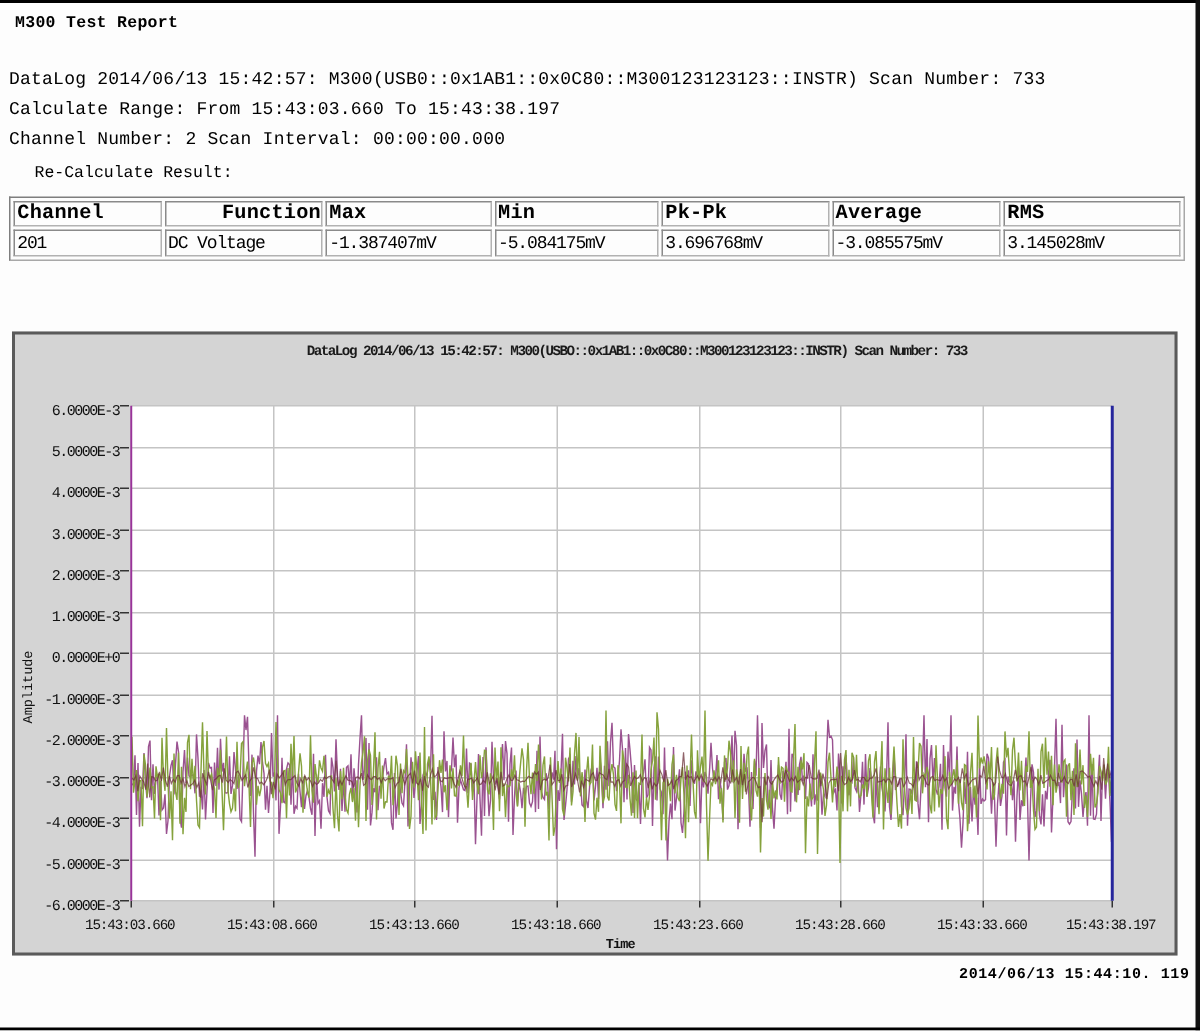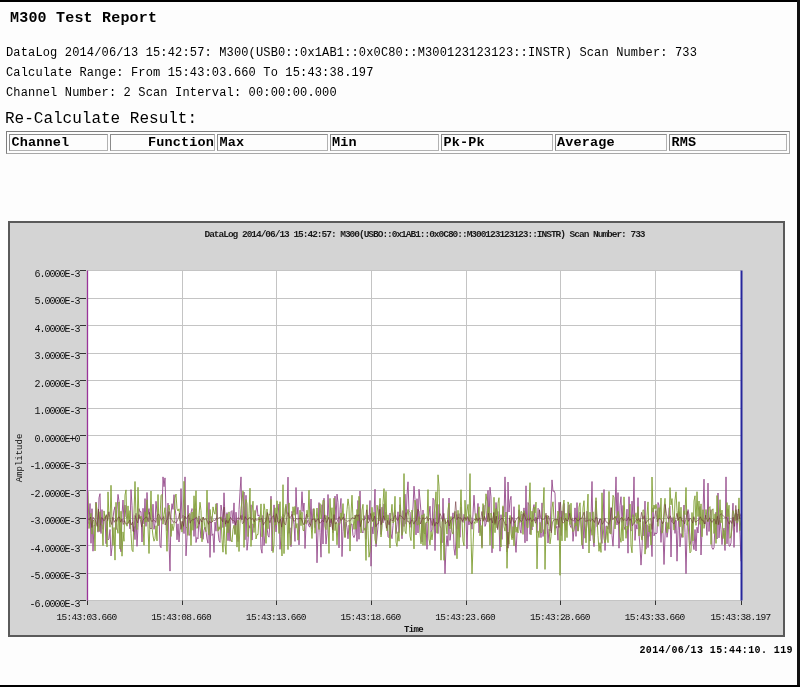--- a/index.html
+++ b/index.html
@@ -1,23 +1,23 @@
 <!DOCTYPE html>
 <html><head>
 <meta charset="utf-8">
 <style>
 * { margin:0; padding:0; box-sizing:content-box; }
 html,body { width:800px; height:687px; background:#fdfdfd; overflow:hidden; }
 body { position:relative; font-family:"Liberation Mono", monospace; color:#000; }
 .edge-top { position:absolute; left:0; top:0; width:800px; height:1.5px; background:#000; }
 .edge-right { position:absolute; right:0; top:0; width:3px; height:687px; background:#111; }
 .edge-bottom { position:absolute; left:0; bottom:0; width:800px; height:2.5px; background:#000; }
-h1 { position:absolute; left:10px; top:10px; font-size:15px; font-weight:bold; letter-spacing:0.2px; }
+h1 { position:absolute; left:10px; top:10px; font-size:11px; font-weight:bold; letter-spacing:0.2px; }
 .meta { position:absolute; left:6px; top:43px; font-size:12px; line-height:20px; letter-spacing:0.15px; white-space:pre; }
-.recalc { position:absolute; left:5px; top:109.5px; font-size:16px; }
+.recalc { position:absolute; left:23px; top:109.5px; font-size:11px; }
 table { position:absolute; left:6px; top:131px; border-collapse:separate; border-spacing:2px; border:1px solid; border-color:#7e7e7e #a8a8a8 #a8a8a8 #7e7e7e; }
 td, th { border:1px solid; border-color:#8a8a8a #b2b2b2 #b2b2b2 #8a8a8a; padding:0 0 0 1.5px; text-align:left; white-space:nowrap; }
 th { font-weight:bold; font-size:13.5px; letter-spacing:0.15px; height:14px; }
 td { font-size:12px; letter-spacing:-0.75px; height:16px; }
 .c1 { width:95px; } .c2 { width:102px;text-align:right; } .c3 { width:107px; } .c4 { width:106px; }
 .c5 { width:108px; } .c6 { width:109px; } .c7 { width:114px; }
 .chart { position:absolute; left:8px; top:221px; width:773px; height:412px; background:#d4d4d4; border:2px solid #5a5a5a; }
 .stamp { position:absolute; right:7px; top:644.5px; font-size:10px; font-weight:bold; letter-spacing:0.4px; }
 </style>
 </head>
@@ -33,20 +33,29 @@
 <table>
 <tbody>
       <tr>
         <th class="c1">Channel</th>
         <th class="c2">Function</th>
         <th class="c3">Max</th>
         <th class="c4">Min</th>
         <th class="c5">Pk-Pk</th>
         <th class="c6">Average</th>
         <th class="c7">RMS</th>
+      </tr>
+<tr>
+        <td>201</td>
+        <td>DC Voltage</td>
+        <td>-1.387407mV</td>
+        <td>-5.084175mV</td>
+        <td>3.696768mV</td>
+        <td>-3.085575mV</td>
+        <td>3.145028mV</td>
       </tr>
 </tbody>
   </table>
 <div class="chart"><svg width="773" height="412" viewBox="0 0 773 412" font-family="Liberation Mono, monospace">
       <rect x="77.5" y="47.5" width="654.0" height="330.0" fill="#ffffff"></rect>
       <line x1="77.5" y1="47.5" x2="731.5" y2="47.5" stroke="#c4c4c4" stroke-width="1"></line>
       <line x1="77.5" y1="75.5" x2="731.5" y2="75.5" stroke="#c4c4c4" stroke-width="1"></line>
       <line x1="77.5" y1="102.5" x2="731.5" y2="102.5" stroke="#c4c4c4" stroke-width="1"></line>
       <line x1="77.5" y1="130.5" x2="731.5" y2="130.5" stroke="#c4c4c4" stroke-width="1"></line>
       <line x1="77.5" y1="157.5" x2="731.5" y2="157.5" stroke="#c4c4c4" stroke-width="1"></line>

